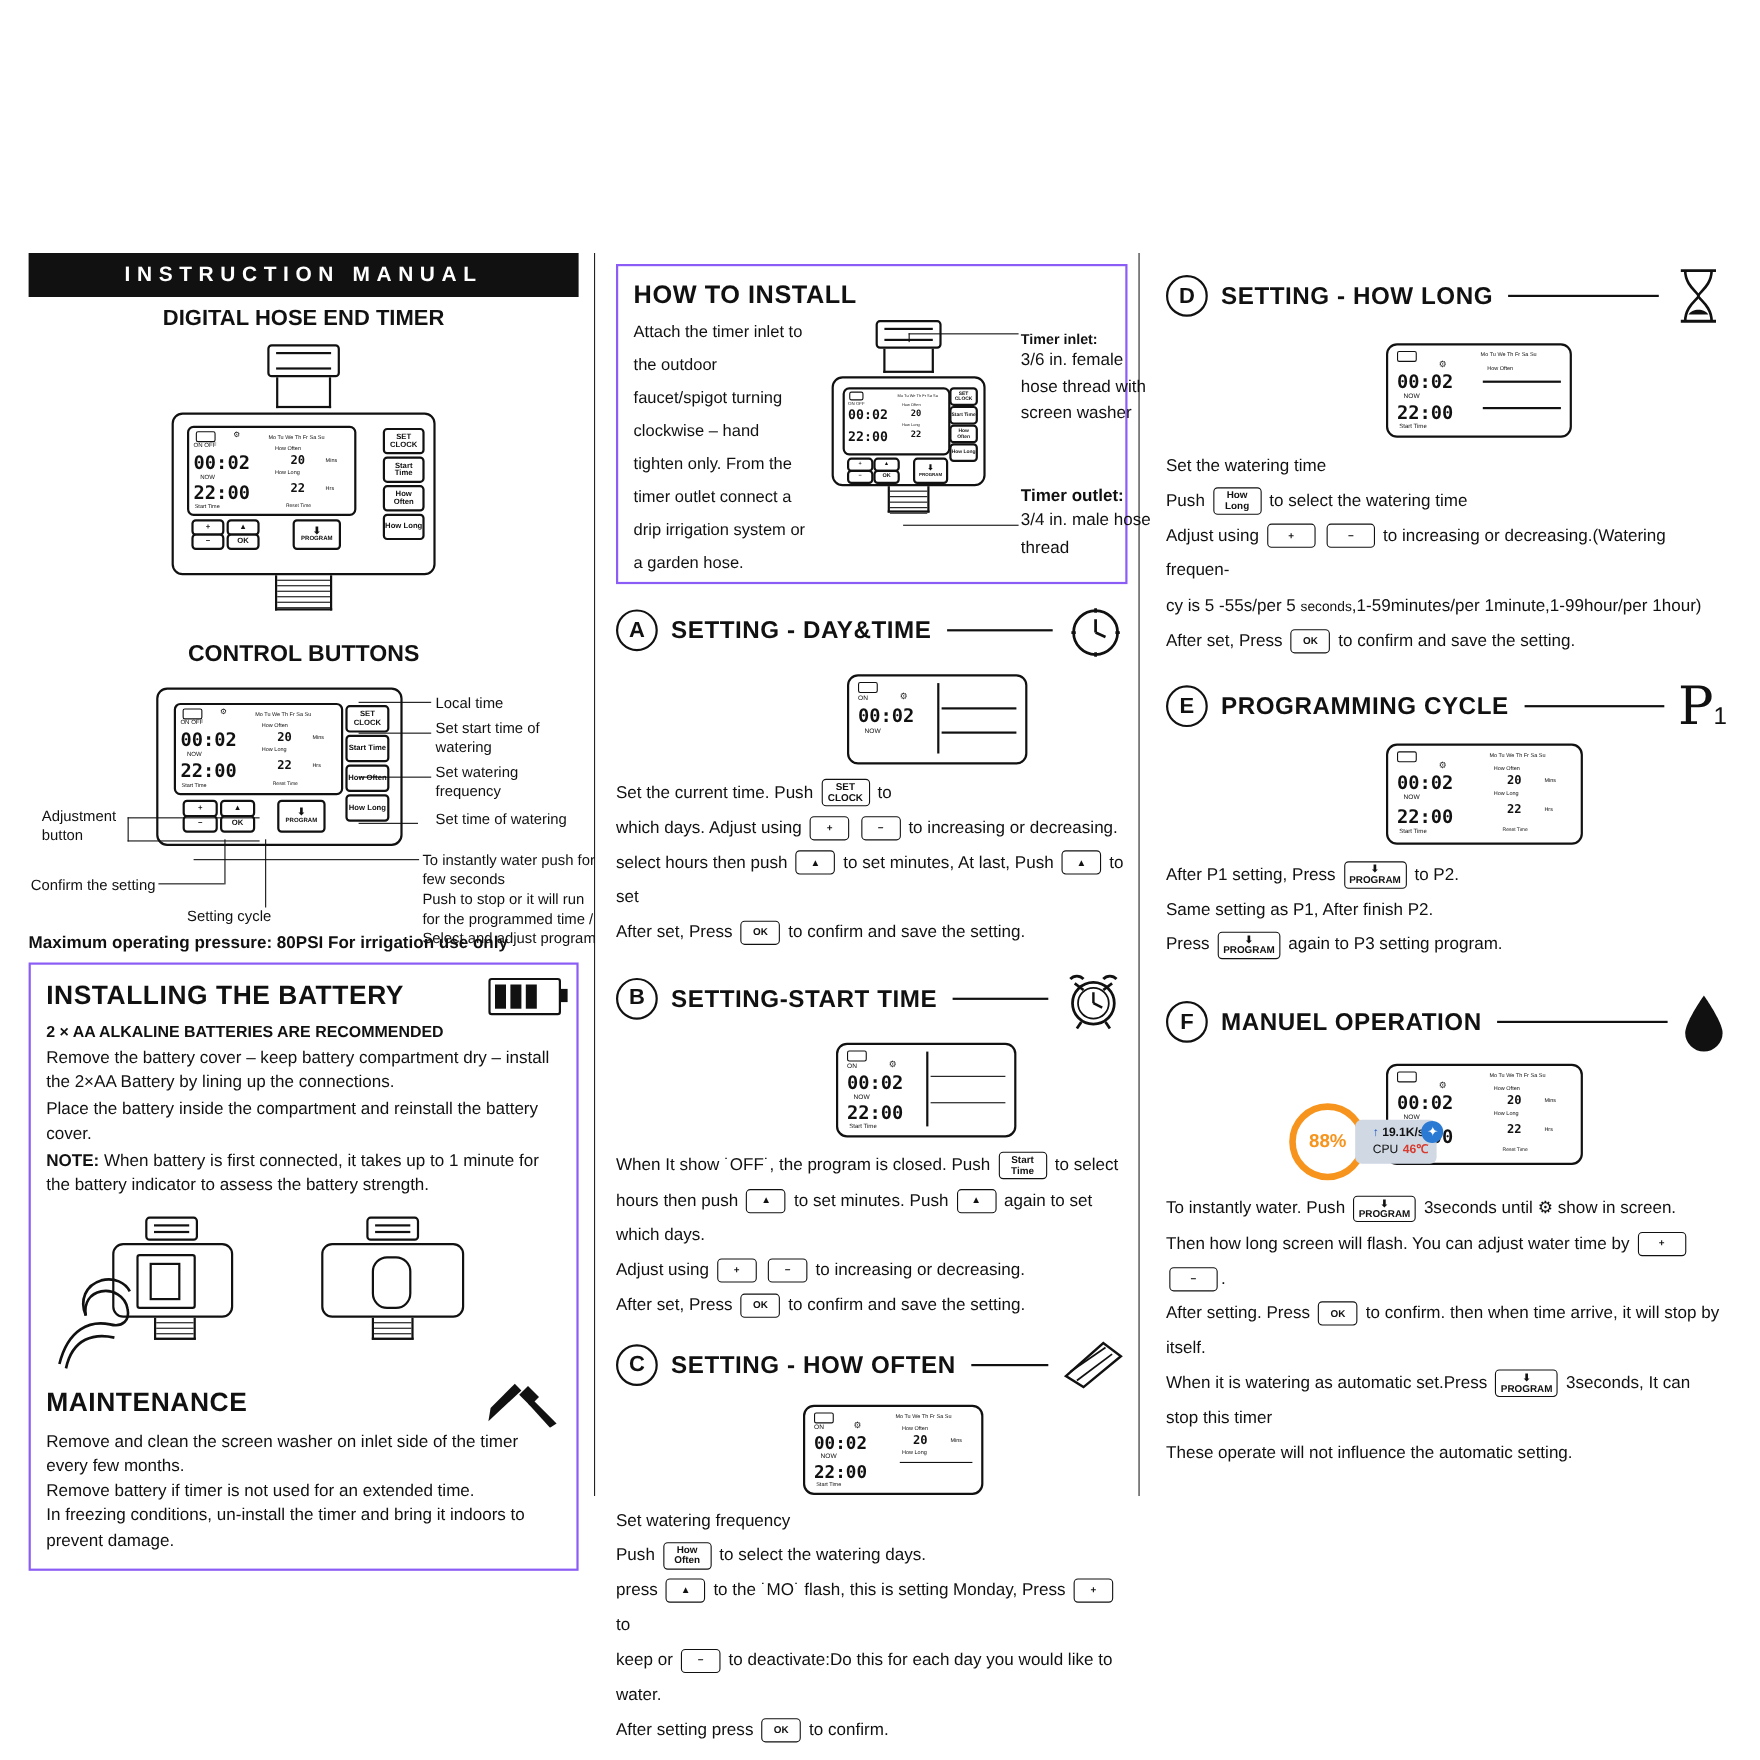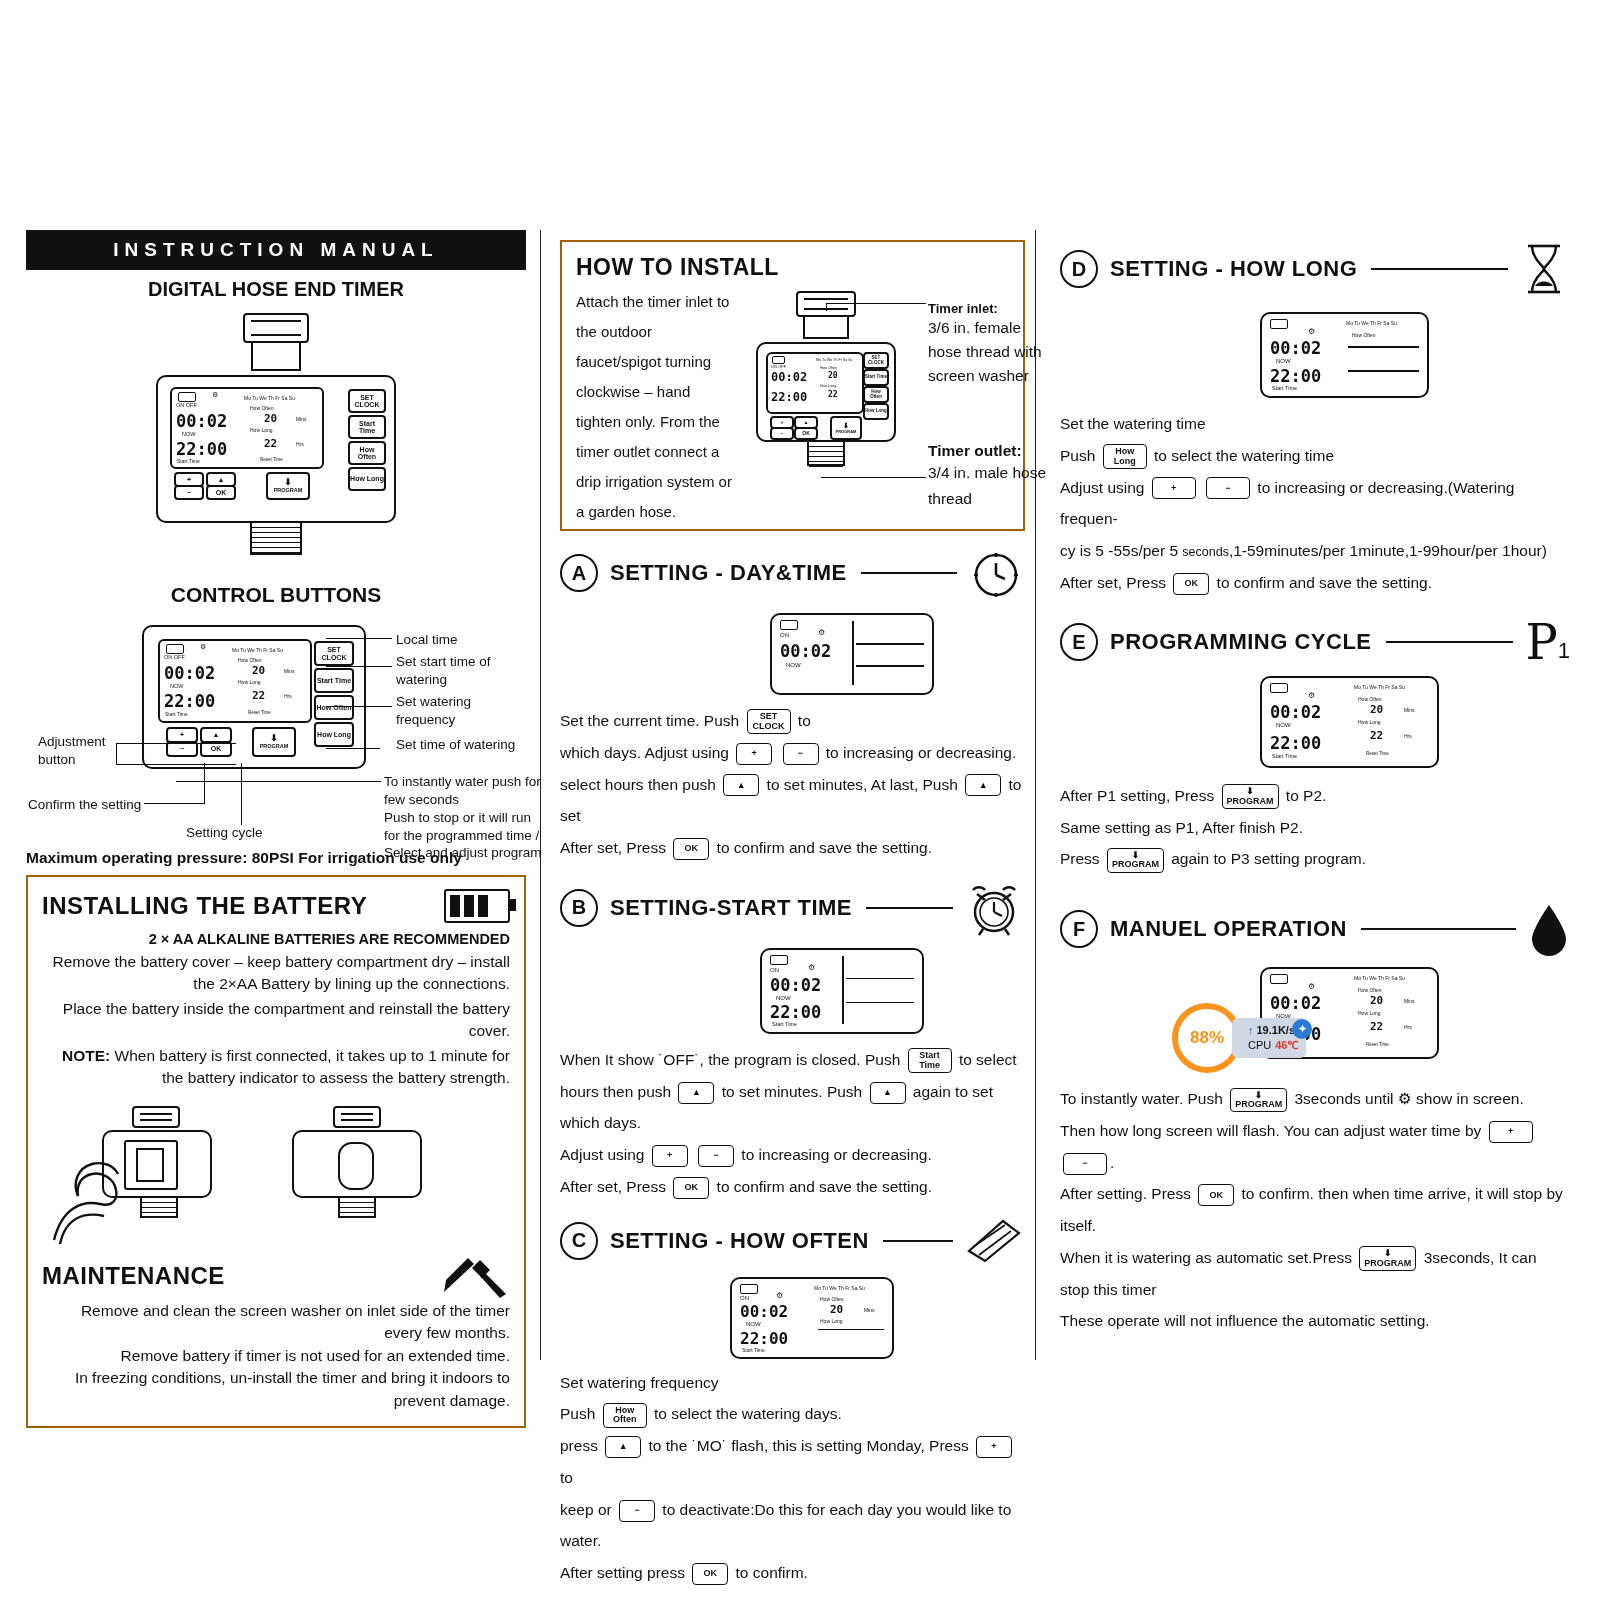--- a/index.html
+++ b/index.html
@@ -14,21 +14,21 @@
   .page{
     position:absolute;
     left:0;top:0;width:1600px;height:1600px;
   }
   .col{position:absolute;}
   
   .divider{
     position:absolute;width:1px;background:#222;
   }
   
-  .box{border:2px solid #a16207;box-sizing:border-box;}
+  .box{border:2px solid #8b5cf6;box-sizing:border-box;}
   .title-bar{
     background:#111;color:#fff;text-align:center;
     font-weight:bold;letter-spacing:6px;font-size:19px;
     padding:9px 0 9px 0;
   }
   .sub-title{
     text-align:center;font-weight:bold;font-size:20px;margin-top:8px;
   }
   .section-h{
     font-weight:bold;font-size:22px;letter-spacing:0.5px;
@@ -224,38 +224,38 @@
 
       <div class="small-label" style="position:absolute;left:370px;top:20px;width:130px;">Local time</div>
       <div class="small-label" style="position:absolute;left:370px;top:42px;width:130px;">Set start time of watering</div>
       <div class="small-label" style="position:absolute;left:370px;top:82px;width:130px;">Set watering frequency</div>
       <div class="small-label" style="position:absolute;left:370px;top:125px;width:140px;">Set time of watering</div>
       <div class="small-label" style="position:absolute;left:358px;top:162px;width:160px;">To instantly water push      for few seconds</div>
       <div class="small-label" style="position:absolute;left:358px;top:198px;width:162px;">Push      to stop or it will run for the programmed time / Select and adjust program</div>
 
       <div class="small-label" style="position:absolute;left:12px;top:122px;width:80px;">Adjustment button</div>
       <div class="small-label" style="position:absolute;left:2px;top:185px;width:120px;">Confirm the setting</div>
-      <div class="small-label" style="position:absolute;left:160px;top:213px;width:120px;">Setting cycle</div>
+      <div class="small-label" style="position:absolute;left:144px;top:213px;width:120px;">Setting cycle</div>
 
       <div class="lead" style="left:90px;top:132px;width:120px;height:1.4px;"></div>
       <div class="lead" style="left:90px;top:132px;width:1.4px;height:22px;"></div>
       <div class="lead" style="left:90px;top:153px;width:120px;height:1.4px;"></div>
       <div class="lead" style="left:118px;top:192px;width:60px;height:1.4px;"></div>
       <div class="lead" style="left:178px;top:152px;width:1.4px;height:41px;"></div>
       <div class="lead" style="left:215px;top:152px;width:1.4px;height:62px;"></div>
       <div class="lead" style="left:300px;top:27px;width:66px;height:1.4px;"></div>
       <div class="lead" style="left:300px;top:55px;width:66px;height:1.4px;"></div>
       <div class="lead" style="left:300px;top:95px;width:66px;height:1.4px;"></div>
       <div class="lead" style="left:300px;top:137px;width:54px;height:1.4px;"></div>
       <div class="lead" style="left:150px;top:170px;width:205px;height:1.4px;"></div>
     </div>
 
     <div style="font-weight:bold;font-size:15.5px;margin-top:-12px;">Maximum operating pressure: 80PSI For irrigation use only</div>
 
-    <div class="box" style="margin-top:8px;padding:12px 14px 14px 14px;text-align:right;">
+    <div class="box" style="margin-top:8px;padding:12px 14px 14px 14px;">
       <div style="display:flex;align-items:center;">
         <div class="section-h" style="font-size:24px;">INSTALLING THE BATTERY</div>
         <div style="margin-left:auto;width:62px;height:30px;border:2.5px solid #111;border-radius:3px;position:relative;">
           <div style="position:absolute;right:-8px;top:8px;width:6px;height:12px;background:#111;"></div>
           <div style="position:absolute;left:4px;top:4px;bottom:4px;width:10px;background:#111;"></div>
           <div style="position:absolute;left:18px;top:4px;bottom:4px;width:10px;background:#111;"></div>
           <div style="position:absolute;left:32px;top:4px;bottom:4px;width:10px;background:#111;"></div>
         </div>
       </div>
       <div style="font-weight:bold;font-size:14.5px;margin-top:8px;">2 × AA ALKALINE BATTERIES ARE RECOMMENDED</div>

